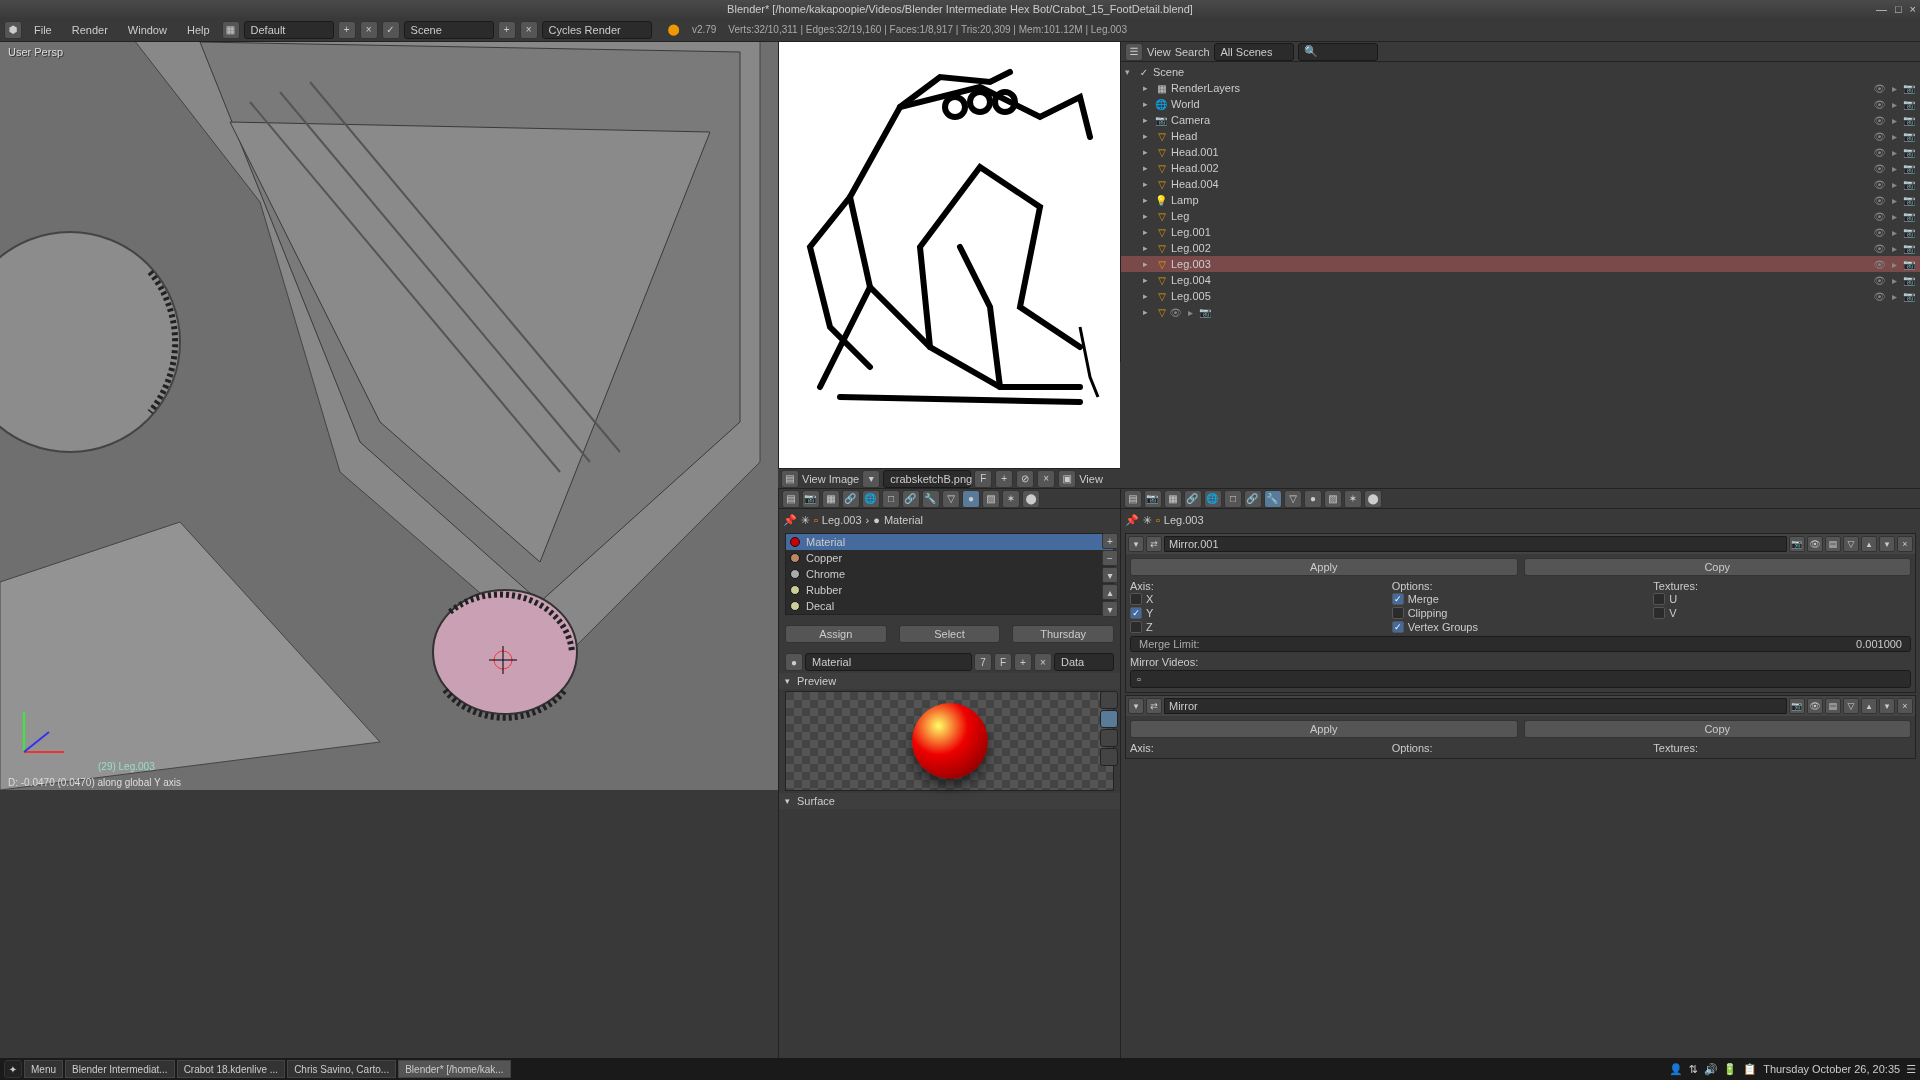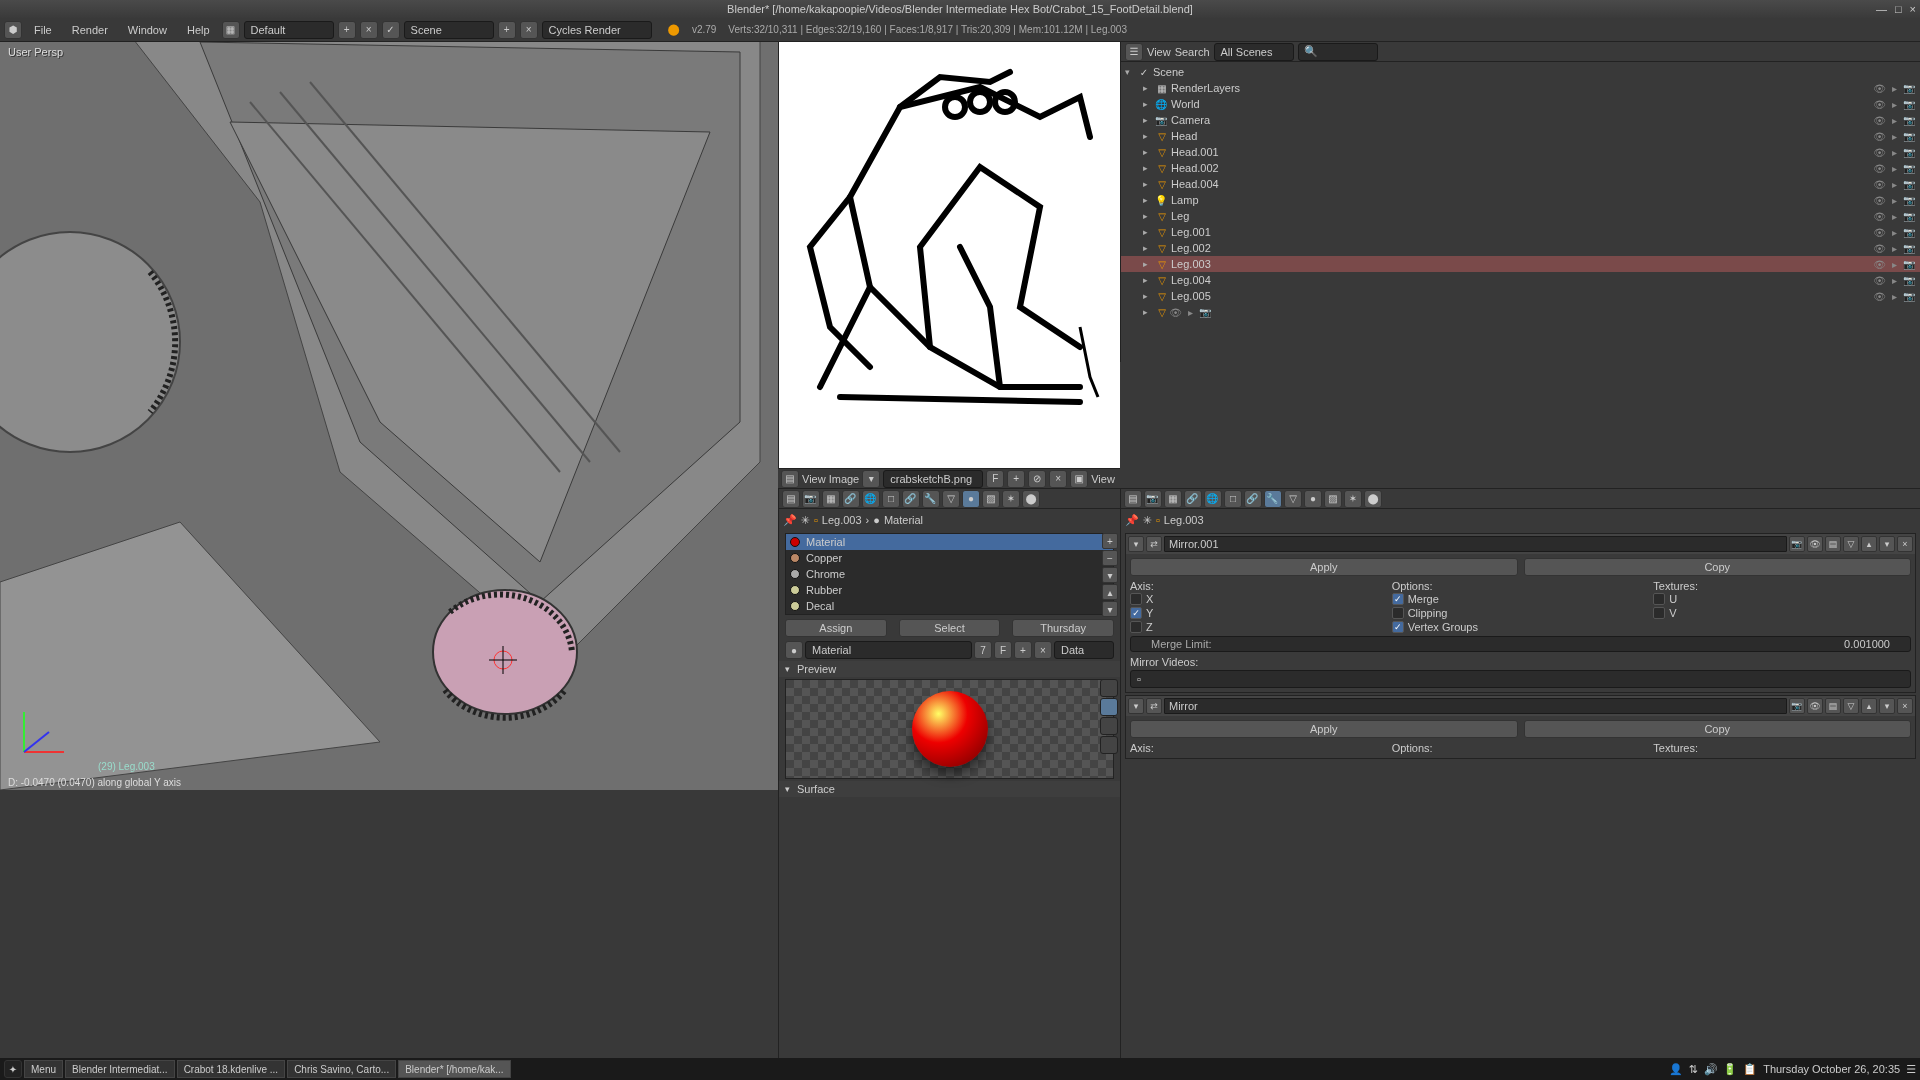--- a/index.html
+++ b/index.html
@@ -35,21 +35,21 @@
 .propshdr{height:20px;display:flex;align-items:center;gap:2px;padding:0 3px;border-bottom:1px solid #222}
 .tabcol{position:absolute;right:2px;top:58px;display:flex;flex-direction:column;gap:1px}
 .tabcol .t{width:18px;height:18px;background:#444;border:1px solid #222;border-radius:3px;cursor:pointer}
 .tabcol .t.active{background:#5a7a9a}
 .crumb{height:22px;display:flex;align-items:center;gap:4px;padding:0 4px}
 .crumb .pin{color:#888}
 .matlist{margin:2px 6px 2px 6px;border:1px solid #222;background:#2b2b2b}
 .matlist .mrow{display:flex;align-items:center;height:16px;padding:0 4px;gap:6px;cursor:pointer}
 .matlist .mrow.sel{background:#446a9e}
 .matlist .swatch{width:10px;height:10px;border-radius:50%;border:1px solid #111}
-.matbtns{display:flex;gap:12px;margin:2px 6px}
+.matbtns{display:flex;gap:12px;margin:8px 6px}
 .matbtns .b{flex:1;background:#555;border:1px solid #333;border-radius:3px;text-align:center;padding:2px 0;cursor:pointer}
 .matname{display:flex;gap:2px;margin:2px 6px;align-items:center}
 .panelhdr{display:flex;align-items:center;padding:2px 6px;background:#3e3e3e;cursor:pointer}
 .panelhdr .tri{width:12px;font-size:9px}
 .preview{margin:2px 6px;height:100px;background:repeating-conic-gradient(#555 0 25%,#444 0 50%) 0 0/16px 16px;position:relative;border:1px solid #222;display:flex;align-items:center;justify-content:center}
 .preview .ball{width:76px;height:76px;border-radius:50%;background:radial-gradient(circle at 35% 30%,#ff6,#e00 40%,#600);box-shadow:0 8px 12px rgba(0,0,0,.5)}
 .modpanel{position:absolute;left:1120px;top:446px;right:0;bottom:0;background:#393939;border-left:1px solid #222;border-top:1px solid #222;display:flex;flex-direction:column;overflow:hidden}
 .modhdr{height:20px;display:flex;align-items:center;gap:2px;padding:0 3px;border-bottom:1px solid #222}
 .addmod{padding:4px 6px}
 .modbox{margin:2px 4px;border:1px solid #222;background:#3a3a3a}
@@ -57,21 +57,21 @@
 .modtop .mn{flex:1;background:#2b2b2b;border:1px solid #1a1a1a;border-radius:1px;padding:1px 4px}
 .modtop .mi{width:16px;height:16px;background:#555;border:1px solid #333;border-radius:2px;display:flex;align-items:center;justify-content:center;font-size:9px;cursor:pointer}
 .modbody{padding:4px}
 .modbtns{display:flex;gap:6px;margin-bottom:4px}
 .modbtns .b{flex:1;background:#555;border:1px solid #333;border-radius:3px;text-align:center;padding:2px 0;cursor:pointer}
 .cols3{display:flex;gap:4px}
 .cols3 .c{flex:1}
 .chk{display:flex;align-items:center;gap:4px;padding:1px 0}
 .chk .box{width:12px;height:12px;background:#2b2b2b;border:1px solid #555;border-radius:2px;display:flex;align-items:center;justify-content:center;font-size:9px}
 .chk .box.on{background:#446a9e;color:#fff}
-.numfield{display:flex;background:#2b2b2b;border:1px solid #1a1a1a;border-radius:3px;padding:1px 20px;margin:2px 0}
+.numfield{display:flex;background:#2b2b2b;border:1px solid #1a1a1a;border-radius:3px;padding:1px 8px;margin:2px 0}
 .numfield .l{flex:1;color:#aaa}
 .taskbar{position:absolute;bottom:0;left:0;right:0;height:22px;background:#1a1a1a;display:flex;align-items:center;gap:2px;padding:0 4px}
 .taskbar .titem{background:#333;border:1px solid #444;border-radius:0;padding:1px 6px;height:18px;display:flex;align-items:center;cursor:pointer;font-size:10px;max-width:130px;overflow:hidden;white-space:nowrap}
 .taskbar .titem.active{background:#555}
 .taskbar .tray{margin-left:auto;display:flex;align-items:center;gap:6px;color:#ccc;font-size:10px}
 .sidebtns{position:absolute;right:2px;top:2px;display:flex;flex-direction:column;gap:1px}
 .sidebtns .s{width:16px;height:16px;background:#555;border:1px solid #333;border-radius:2px;font-size:10px;display:flex;align-items:center;justify-content:center;cursor:pointer}
 svg{display:block}
 </style>
 </head>
@@ -167,21 +167,21 @@
         <path d="M300 280 L310 330 L318 350"></path>
         </g>
       </svg>
     </div>
   </div>
   <div class="imghdr">
     <span class="iconbtn">▤</span>
     <span class="mitem">View</span>
     <span class="mitem">Image</span>
     <span class="iconbtn">▾</span>
-    <span class="field" style="width:100px">crabsketchB.png</span>
+    <span class="field" style="width:88px">crabsketchB.png</span>
     <span class="iconbtn">F</span>
     <span class="iconbtn">+</span>
     <span class="iconbtn">⊘</span>
     <span class="iconbtn">×</span>
     <span class="iconbtn">▣</span>
     <span class="mitem">View</span>
   </div>
 
   <div class="outliner">
     <div class="outhdr">

